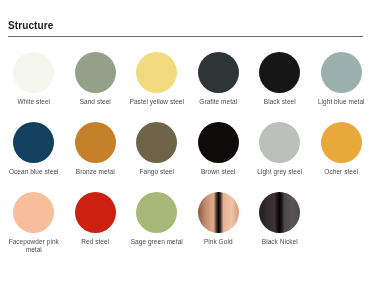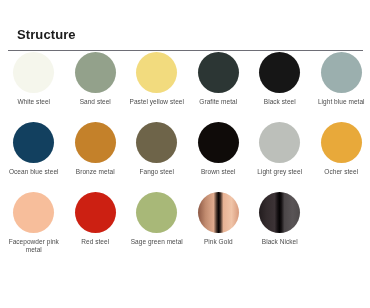--- a/index.html
+++ b/index.html
@@ -21,26 +21,26 @@
     box-sizing: border-box;
     background: #ffffff;
   }
   .section-header {
     position: absolute;
     left: 8px;
     top: 20px;
     width: 354px;
   }
   .section-title {
-    font-size: 13px;
+    font-size: 10px;
     font-weight: bold;
     color: #1b1b1b;
     letter-spacing: 0.1px;
     line-height: 12px;
-    margin: 9px;
+    margin: 0;
   }
   .divider {
     margin-top: 4px;
     height: 1px;
     width: 355px;
     background: #6e6e76;
   }
   .swatch-grid {
     position: absolute;
     left: 0px;

